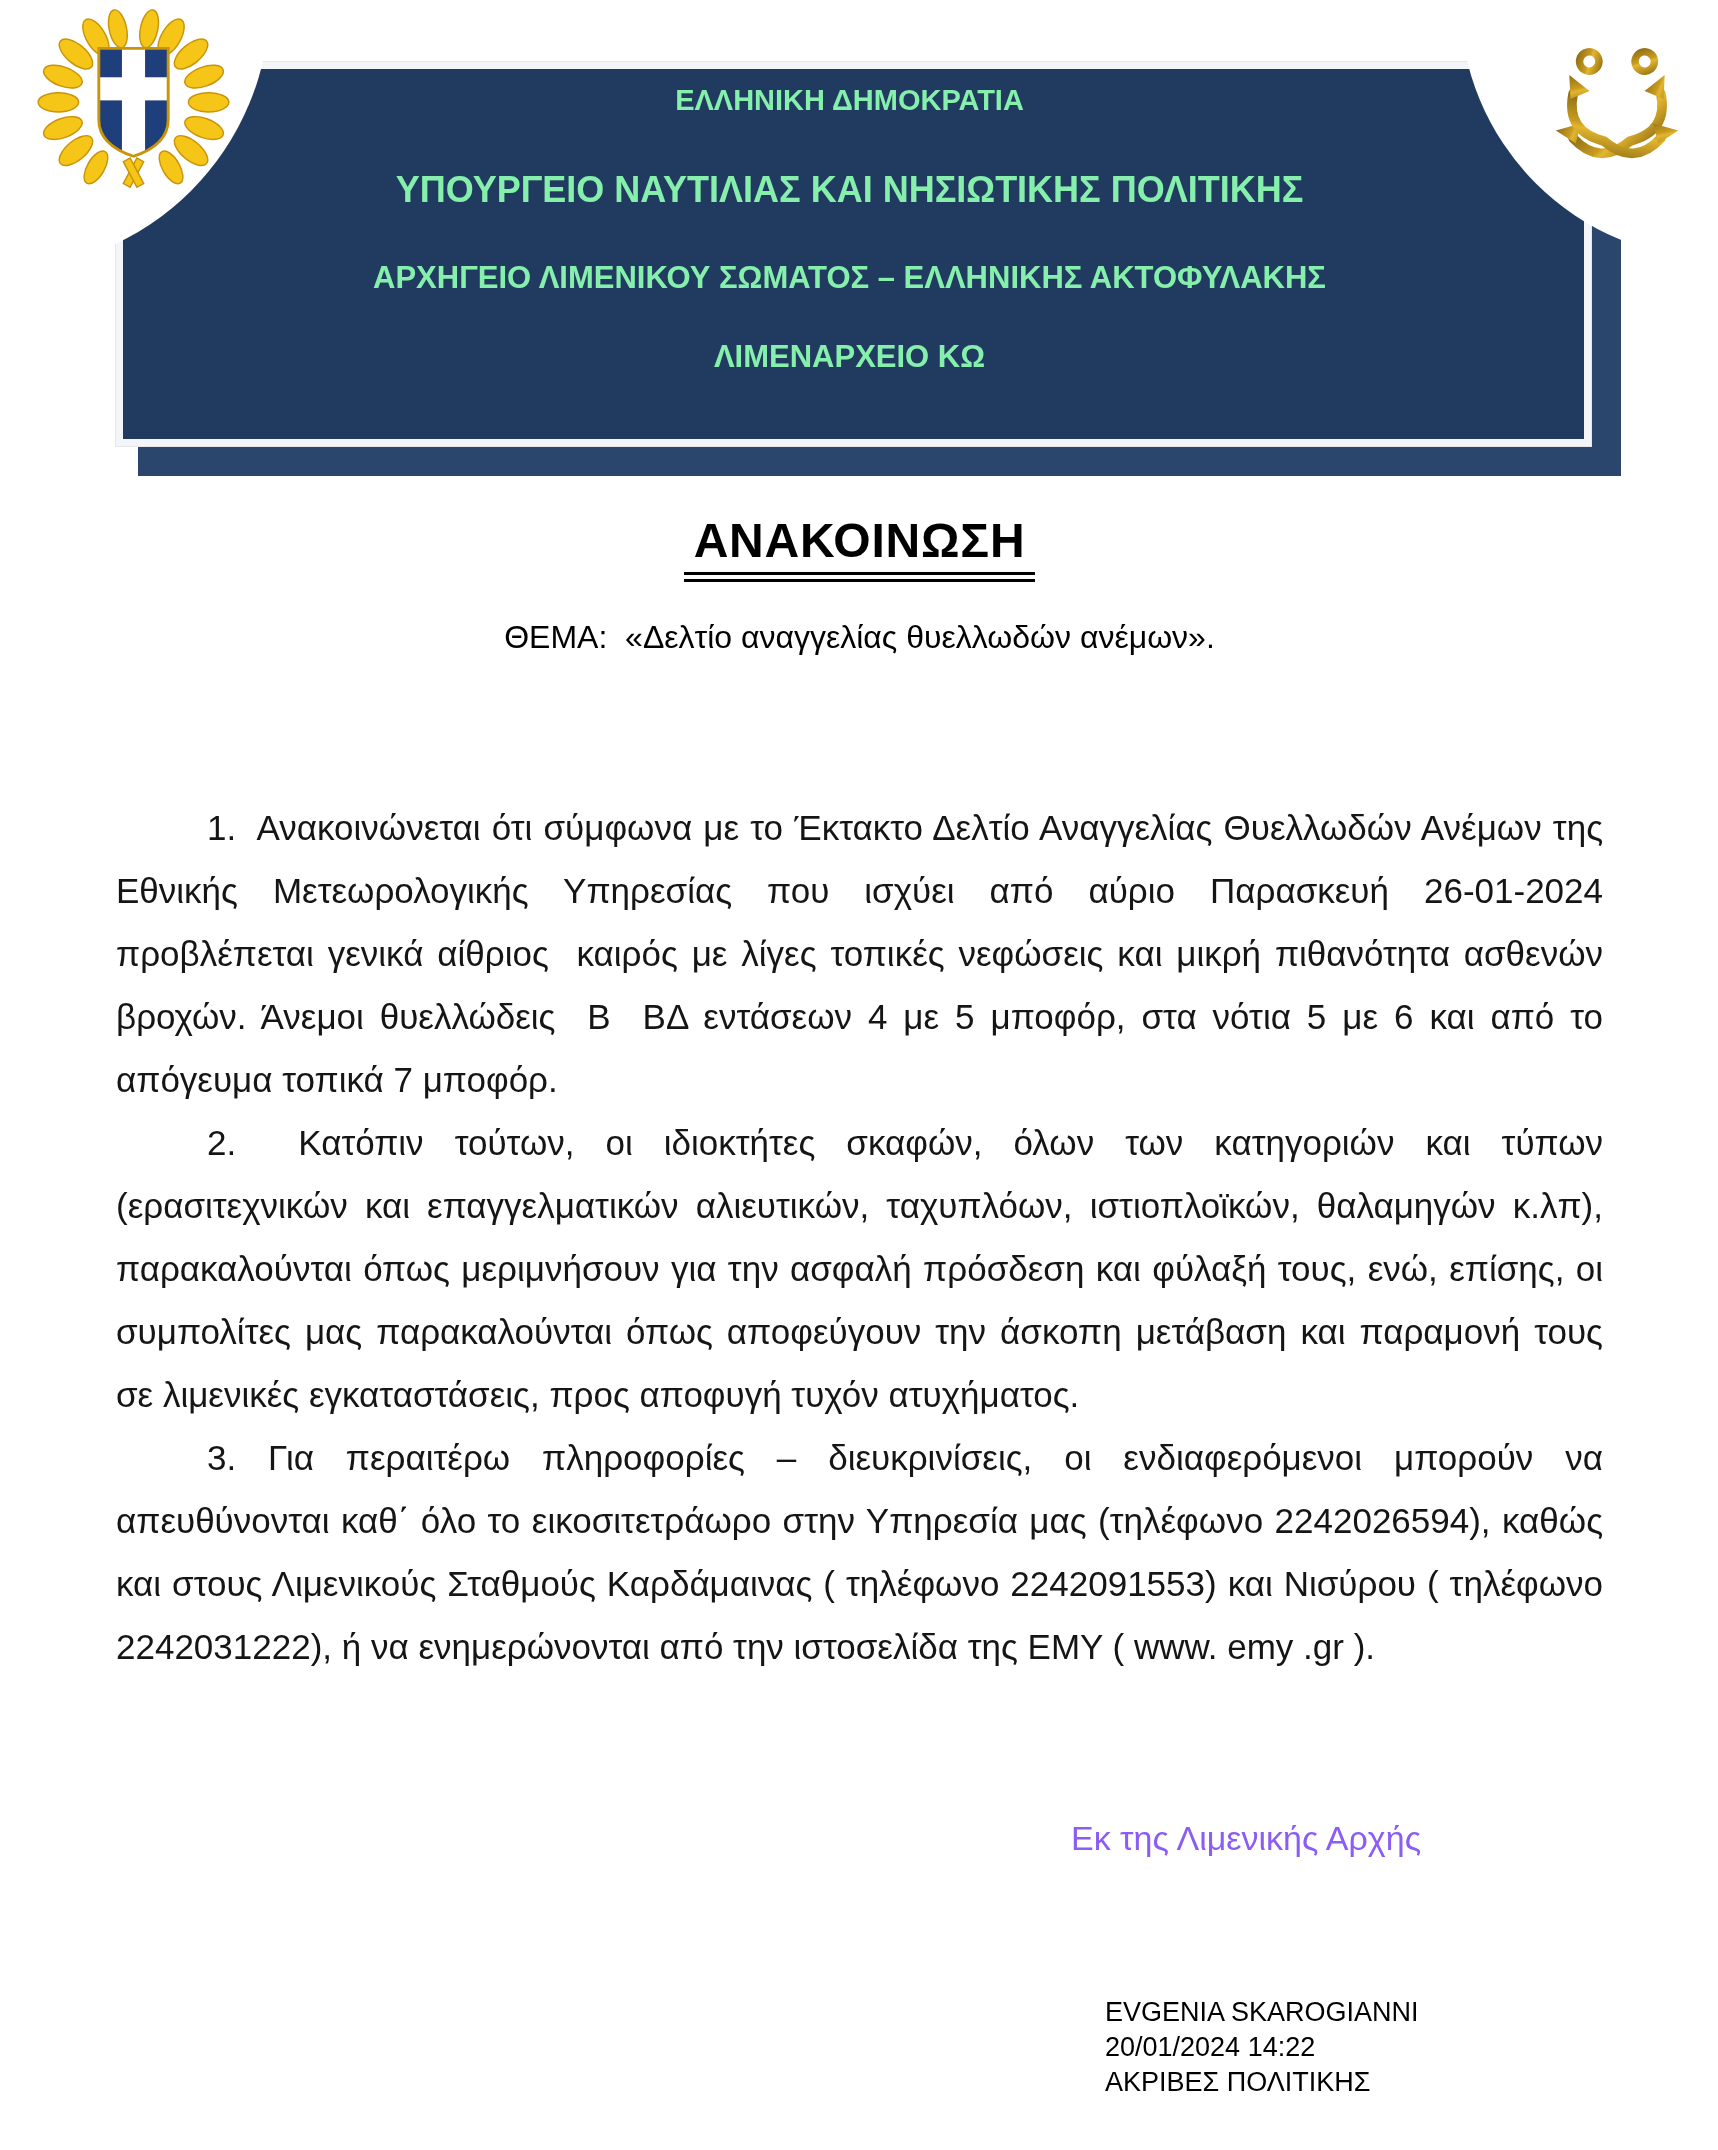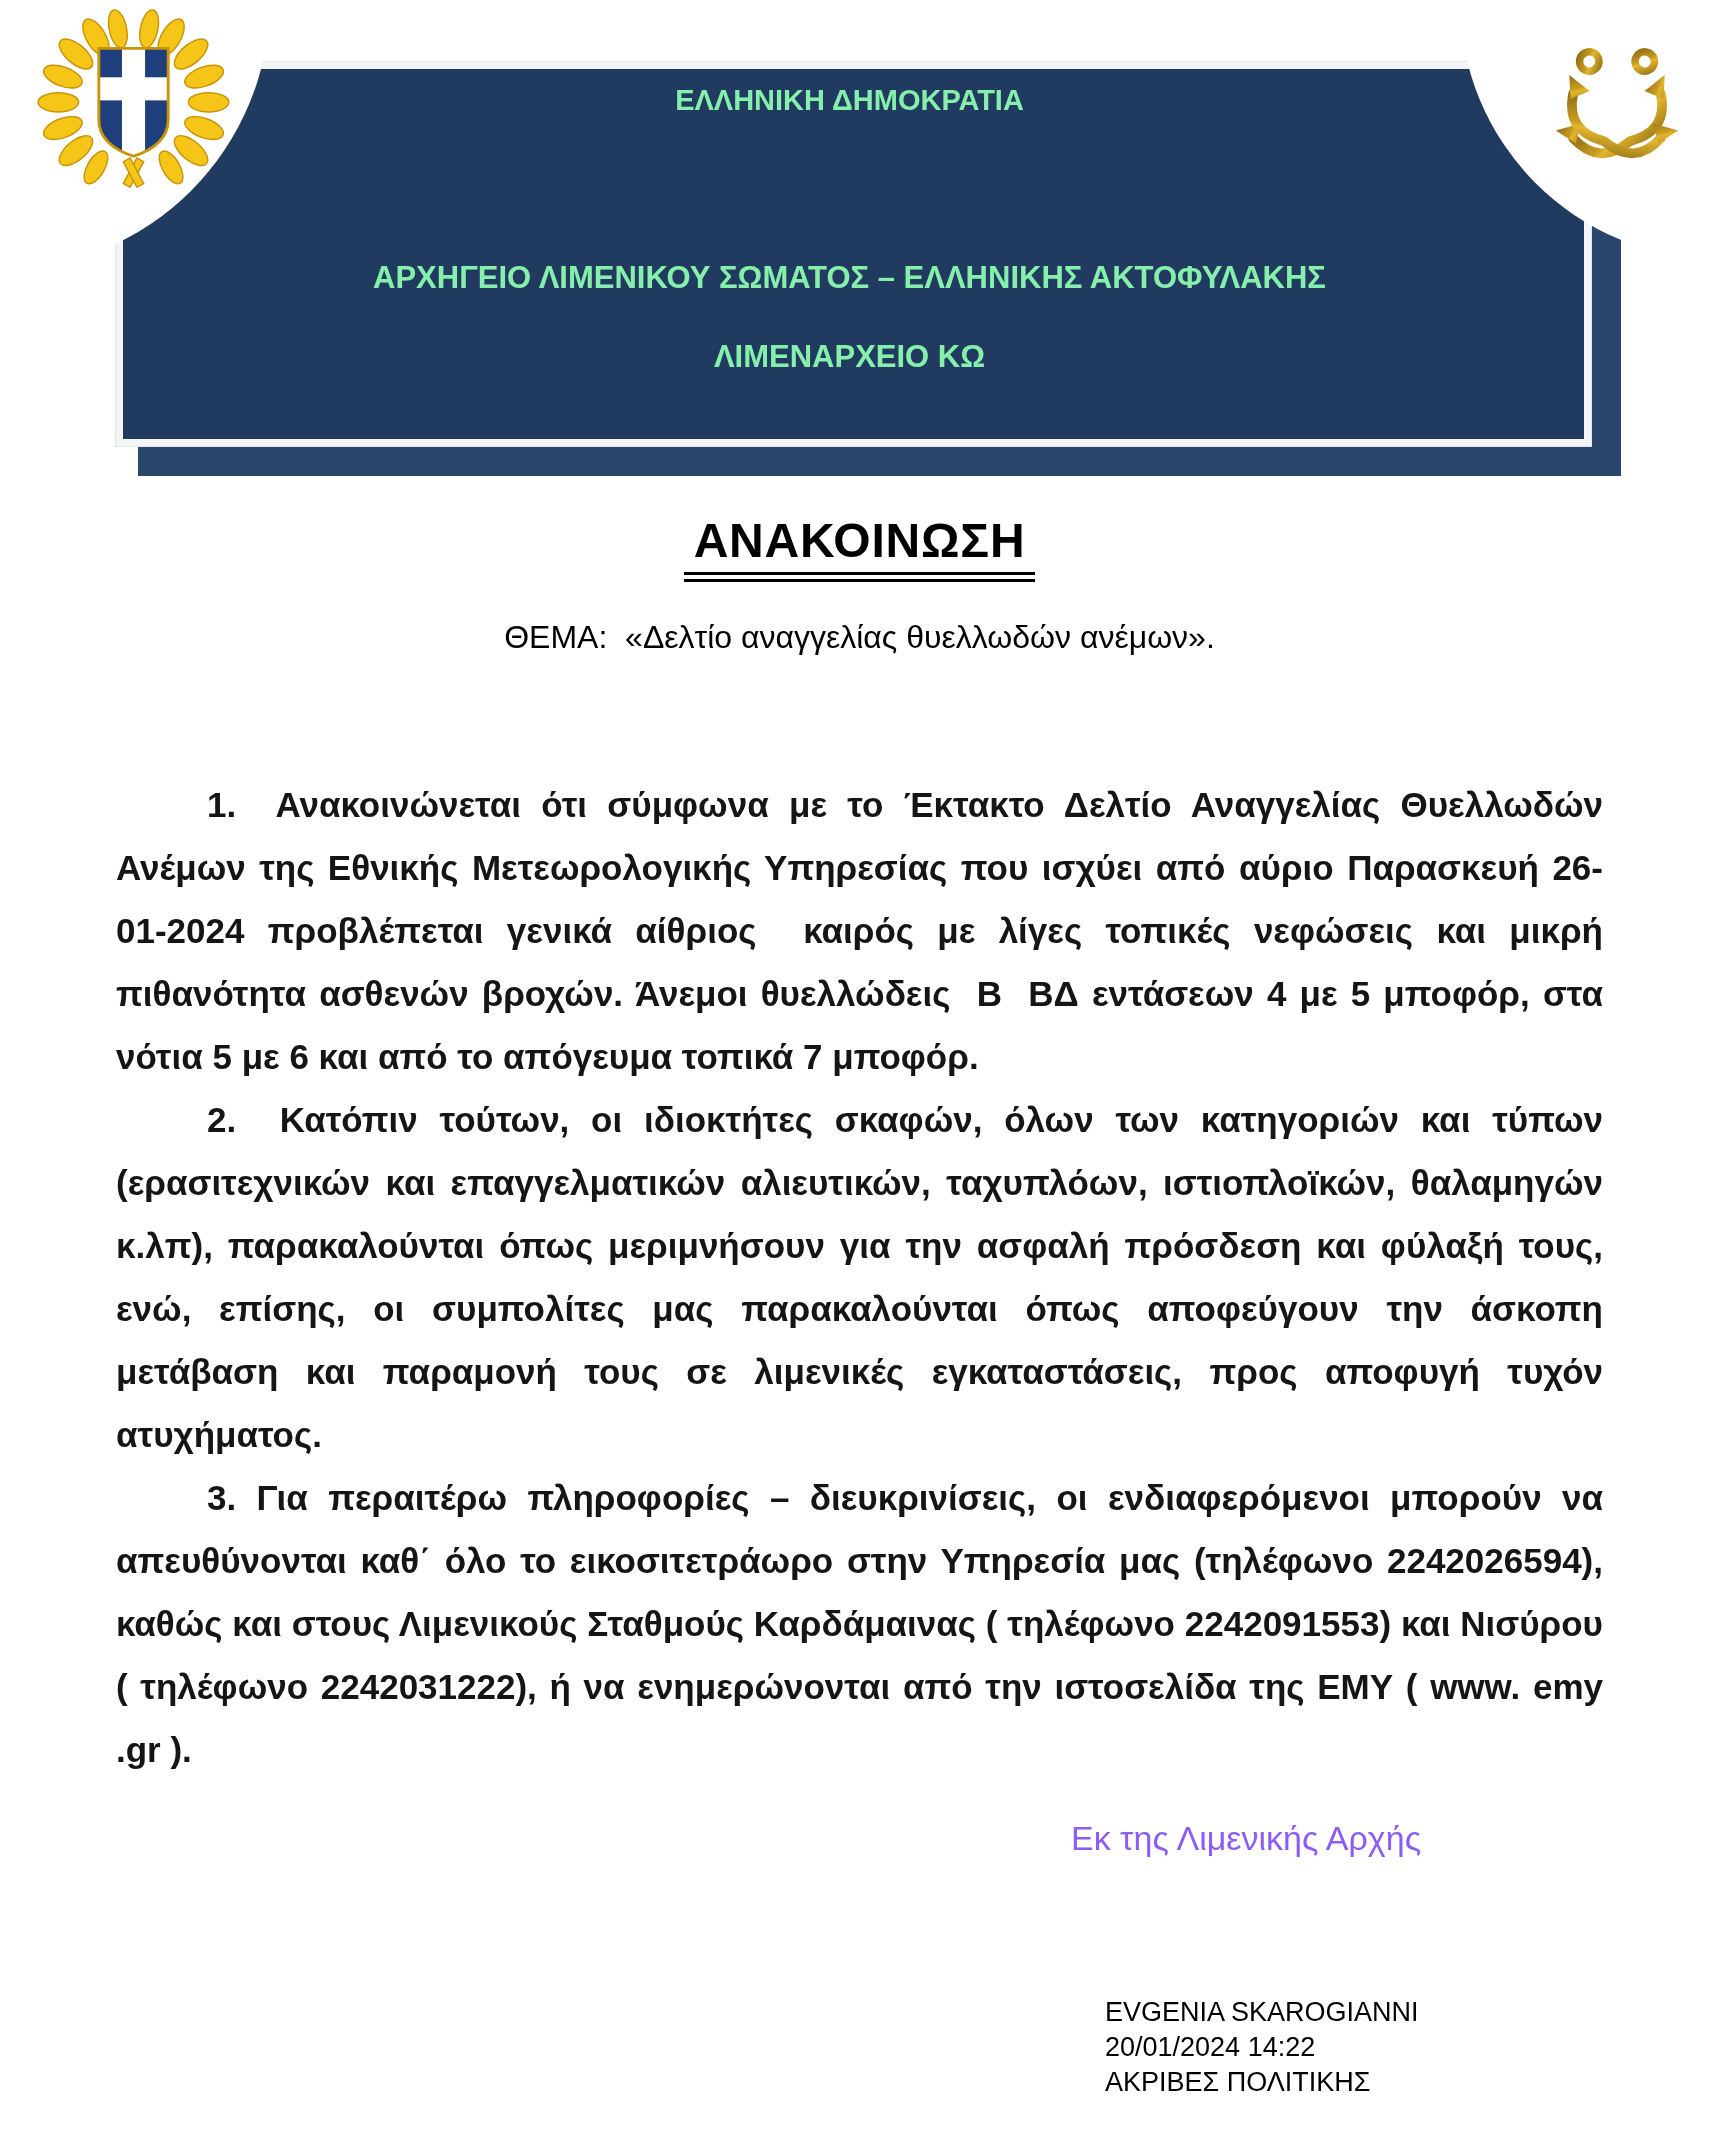--- a/index.html
+++ b/index.html
@@ -26,37 +26,38 @@
   .emblem-right{position:absolute;left:1535px;top:25px;width:164px;height:164px;z-index:4;}
 
   
   .title-wrap{position:absolute;left:0;right:0;top:515px;text-align:center;z-index:5;}
   .title{display:inline-block;font-size:48px;font-weight:bold;letter-spacing:0.8px;
          color:#000000;border-bottom:10px double #000;padding:0 9.3px 4.6px 9.3px;line-height:1.1;}
 
   .subject{position:absolute;left:0;right:0;top:619px;text-align:center;
            font-size:32px;font-weight:normal;color:#000;}
 
-  .body-text{position:absolute;left:116px;top:773px;width:1487px;
-             font-size:35px;line-height:63px;color:#151515;text-align:justify;font-weight:bold;}
+  .body-text{position:absolute;left:116px;top:796px;width:1487px;
+             font-size:35px;line-height:63px;color:#151515;text-align:justify;}
   .body-text p{margin:0;text-indent:91px;}
 
   .closing{position:absolute;left:1071px;top:1819px;font-size:34px;color:#8b5cf6;}
 
   .signature{position:absolute;left:1105px;top:1966px;font-size:27px;line-height:35px;color:#000;margin-top:29px;}
 </style>
 </head>
 <body>
 
 <div class="page">
 
   <div class="hdr-shadow"></div>
 
   <div class="hdr-box">
     <div class="hl hl1">ΕΛΛΗΝΙΚΗ ΔΗΜΟΚΡΑΤΙΑ</div>
+    <div class="hl hl2">ΥΠΟΥΡΓΕΙΟ ΝΑΥΤΙΛΙΑΣ ΚΑΙ ΝΗΣΙΩΤΙΚΗΣ ΠΟΛΙΤΙΚΗΣ</div>
     <div class="hl hl4">ΛΙΜΕΝΑΡΧΕΙΟ ΚΩ</div>
     <div class="hl hl3">ΑΡΧΗΓΕΙΟ ΛΙΜΕΝΙΚΟΥ ΣΩΜΑΤΟΣ – ΕΛΛΗΝΙΚΗΣ ΑΚΤΟΦΥΛΑΚΗΣ</div>
   </div>
 
   <div class="cut cut-left"></div>
   <div class="cut cut-right"></div>
 
   <svg class="emblem-left" viewBox="0 0 200 190" xmlns="http://www.w3.org/2000/svg">
     <g fill="#F5C518" stroke="#C8940A" stroke-width="1.5">
       <ellipse cx="100" cy="22" rx="9" ry="20" transform="rotate(-12 100 100)"></ellipse>

